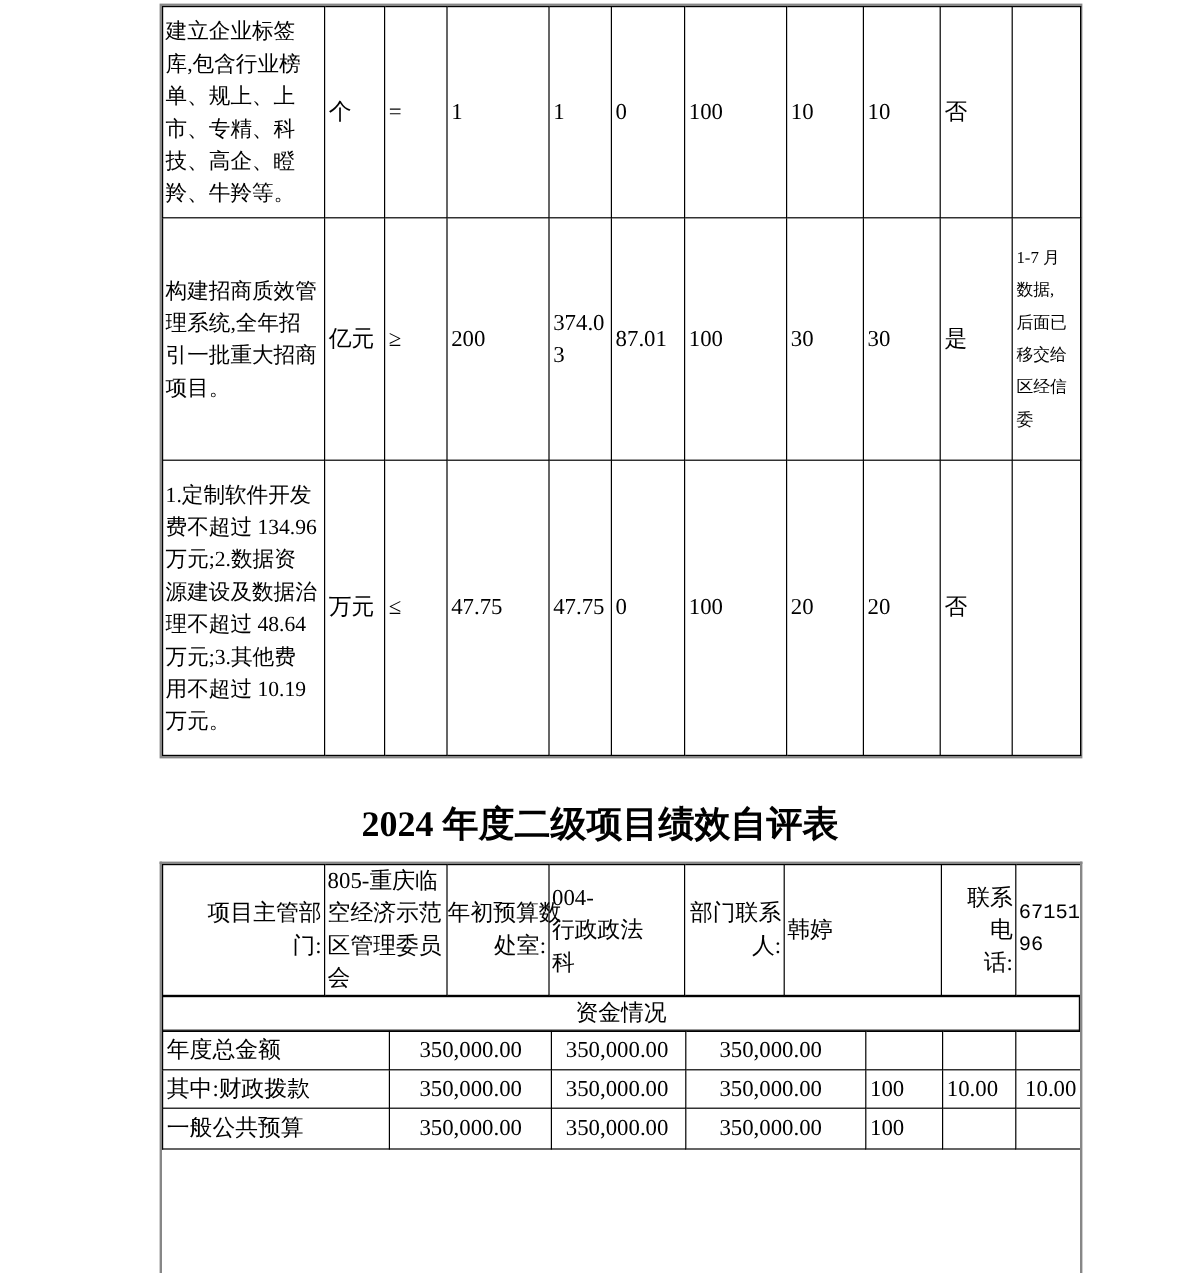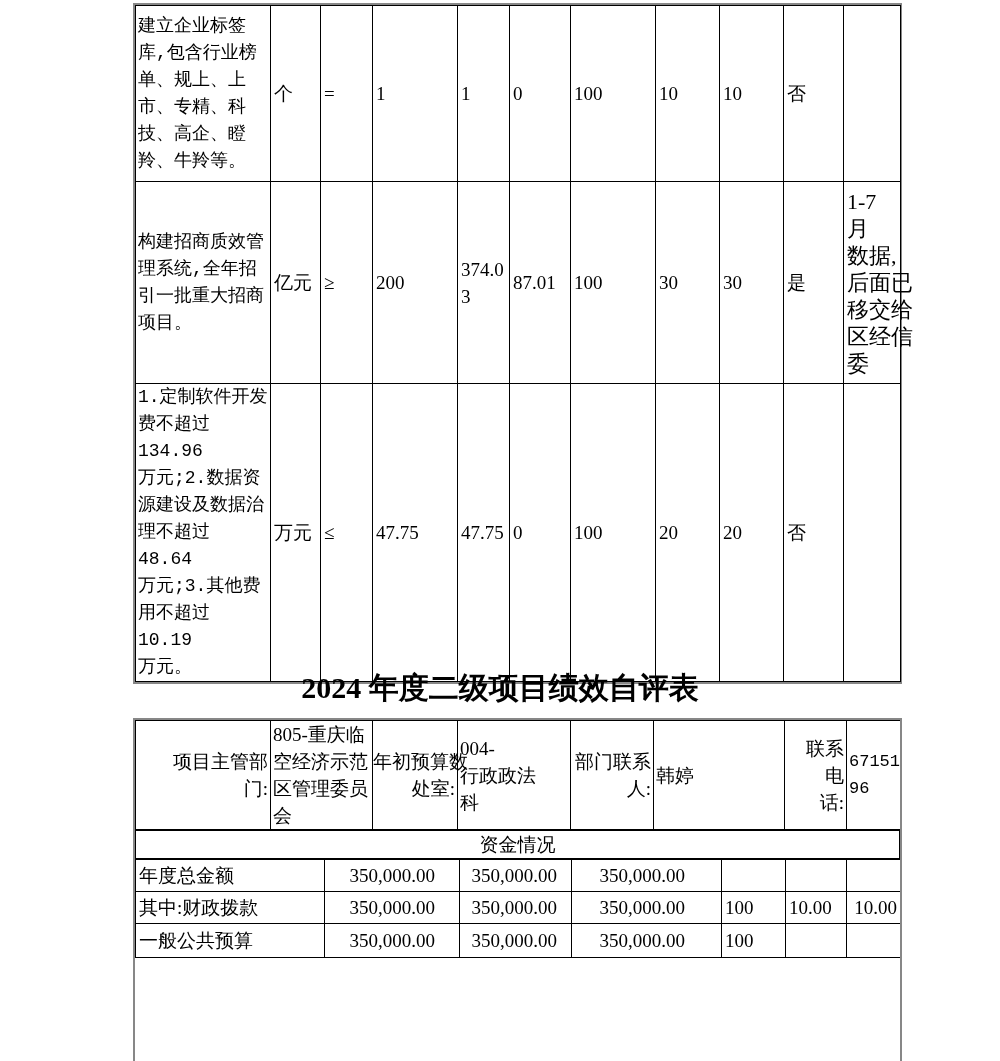--- a/index.html
+++ b/index.html
@@ -33,25 +33,25 @@
     border: 1px solid #000000;
     vertical-align: middle;
     font-size: 19px;
     line-height: 27px;
     padding: 0;
     overflow: visible;
   }
   
   .ml { white-space: pre-line; word-break: keep-all; }
   
-  .desc { text-align: left; font-size: 18px; padding: 0 2px; font-family: Liberation Mono, monospace; }
+  .desc { text-align: left; font-size: 18px; padding: 0 2px; }
   
   .val { text-align: left; padding-left: 3px; word-break: break-all; }
   
-  .rmk { text-align: left; font-size: 22px; padding-left: 3px; }
+  .rmk { text-align: left; font-size: 14px; padding-left: 3px; }
   
   .lbl { text-align: right; padding-right: 2px; }
   
   .lv { text-align: left; padding-left: 2px; }
   .phone { font-size: 17px; font-family: Liberation Mono, monospace; }
   
   .c { text-align: center; }
   
   .m1 { text-align: right; padding-right: 24px; }
   .m2 { text-align: right; padding-right: 14px; }

